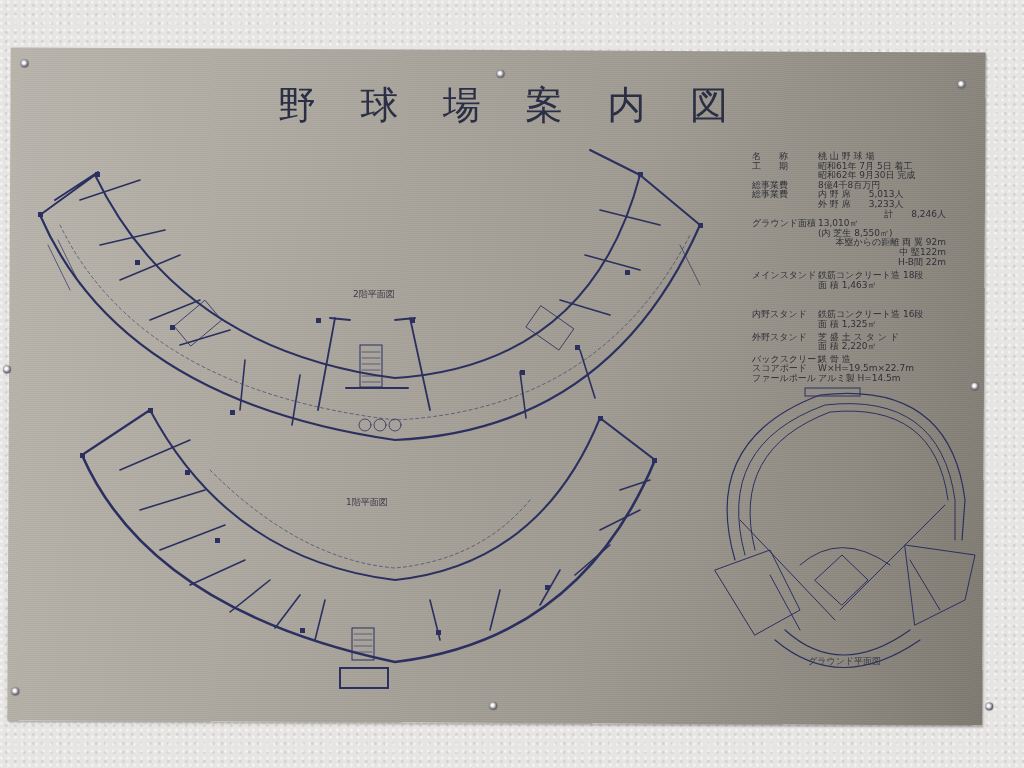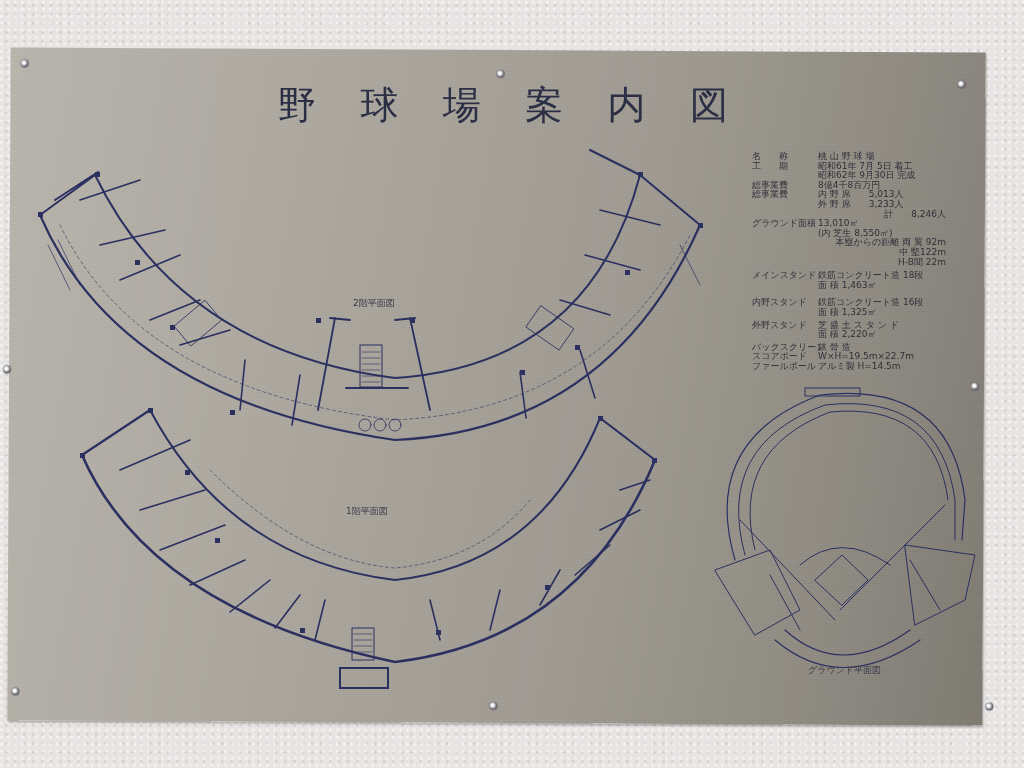--- a/index.html
+++ b/index.html
@@ -36,21 +36,21 @@
   }
   .specs {
     position:absolute; left:752px; top:152px; width:200px;
     font-size:9px; color:#2f2f38; line-height:9.6px;
   }
   .spec-row { display:flex;align-items:flex-end; }
   .spec-label { width:66px; white-space:nowrap; }
   .spec-value { flex:1; white-space:nowrap; }
   .spec-value.right { text-align:right; padding-right:6px; }
   svg { position:absolute; left:0; top:0; }
-  .plan-label { position:absolute; font-size:9px; color:#3a3a48;margin-top:9px; }
+  .plan-label { position:absolute; font-size:9px; color:#3a3a48; }
 </style>
 </head>
 <body>
 
 <div class="plaque">
   <div class="brush"></div>
 
   <span class="screw" style="left:10px;top:12px"></span>
   <span class="screw" style="left:486px;top:20px"></span>
   <span class="screw" style="left:947px;top:28px"></span>
@@ -201,21 +201,21 @@
       <span class="spec-value right">H-B間 22m</span>
     </div>
   <div class="spec-row" style="margin-top:4px">
       <span class="spec-label">メインスタンド</span>
       <span class="spec-value">鉄筋コンクリート造 18段</span>
     </div>
   <div class="spec-row">
       <span class="spec-label"></span>
       <span class="spec-value">面 積 1,463㎡</span>
     </div>
-  <div class="spec-row" style="margin-top:8px">
+  <div class="spec-row" style="margin-top:20px">
       <span class="spec-label">内野スタンド</span>
       <span class="spec-value">鉄筋コンクリート造 16段</span>
     </div>
   <div class="spec-row">
       <span class="spec-label"></span>
       <span class="spec-value">面 積 1,325㎡</span>
     </div>
   <div class="spec-row" style="margin-top:3px">
       <span class="spec-label">外野スタンド</span>
       <span class="spec-value">芝 盛 土 ス タ ン ド</span>

